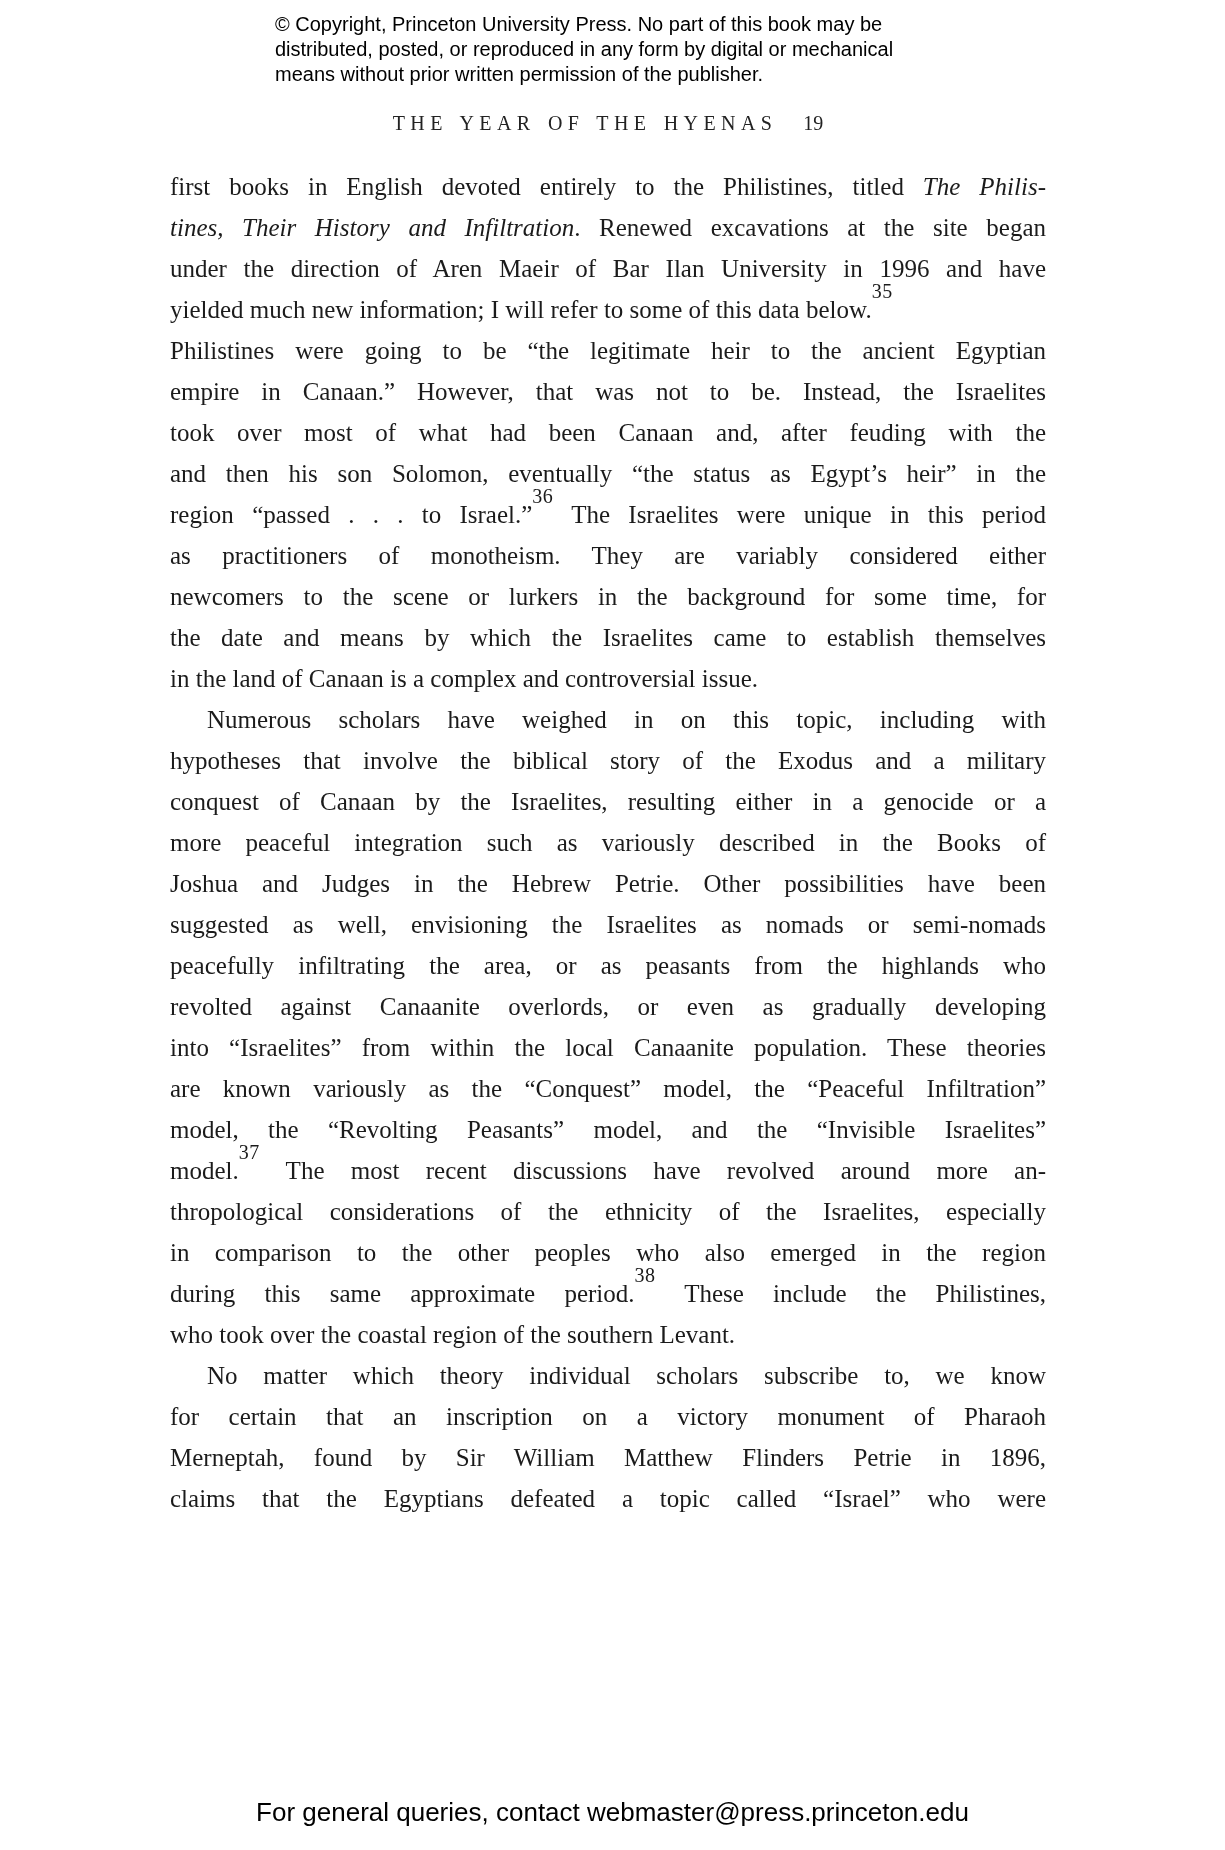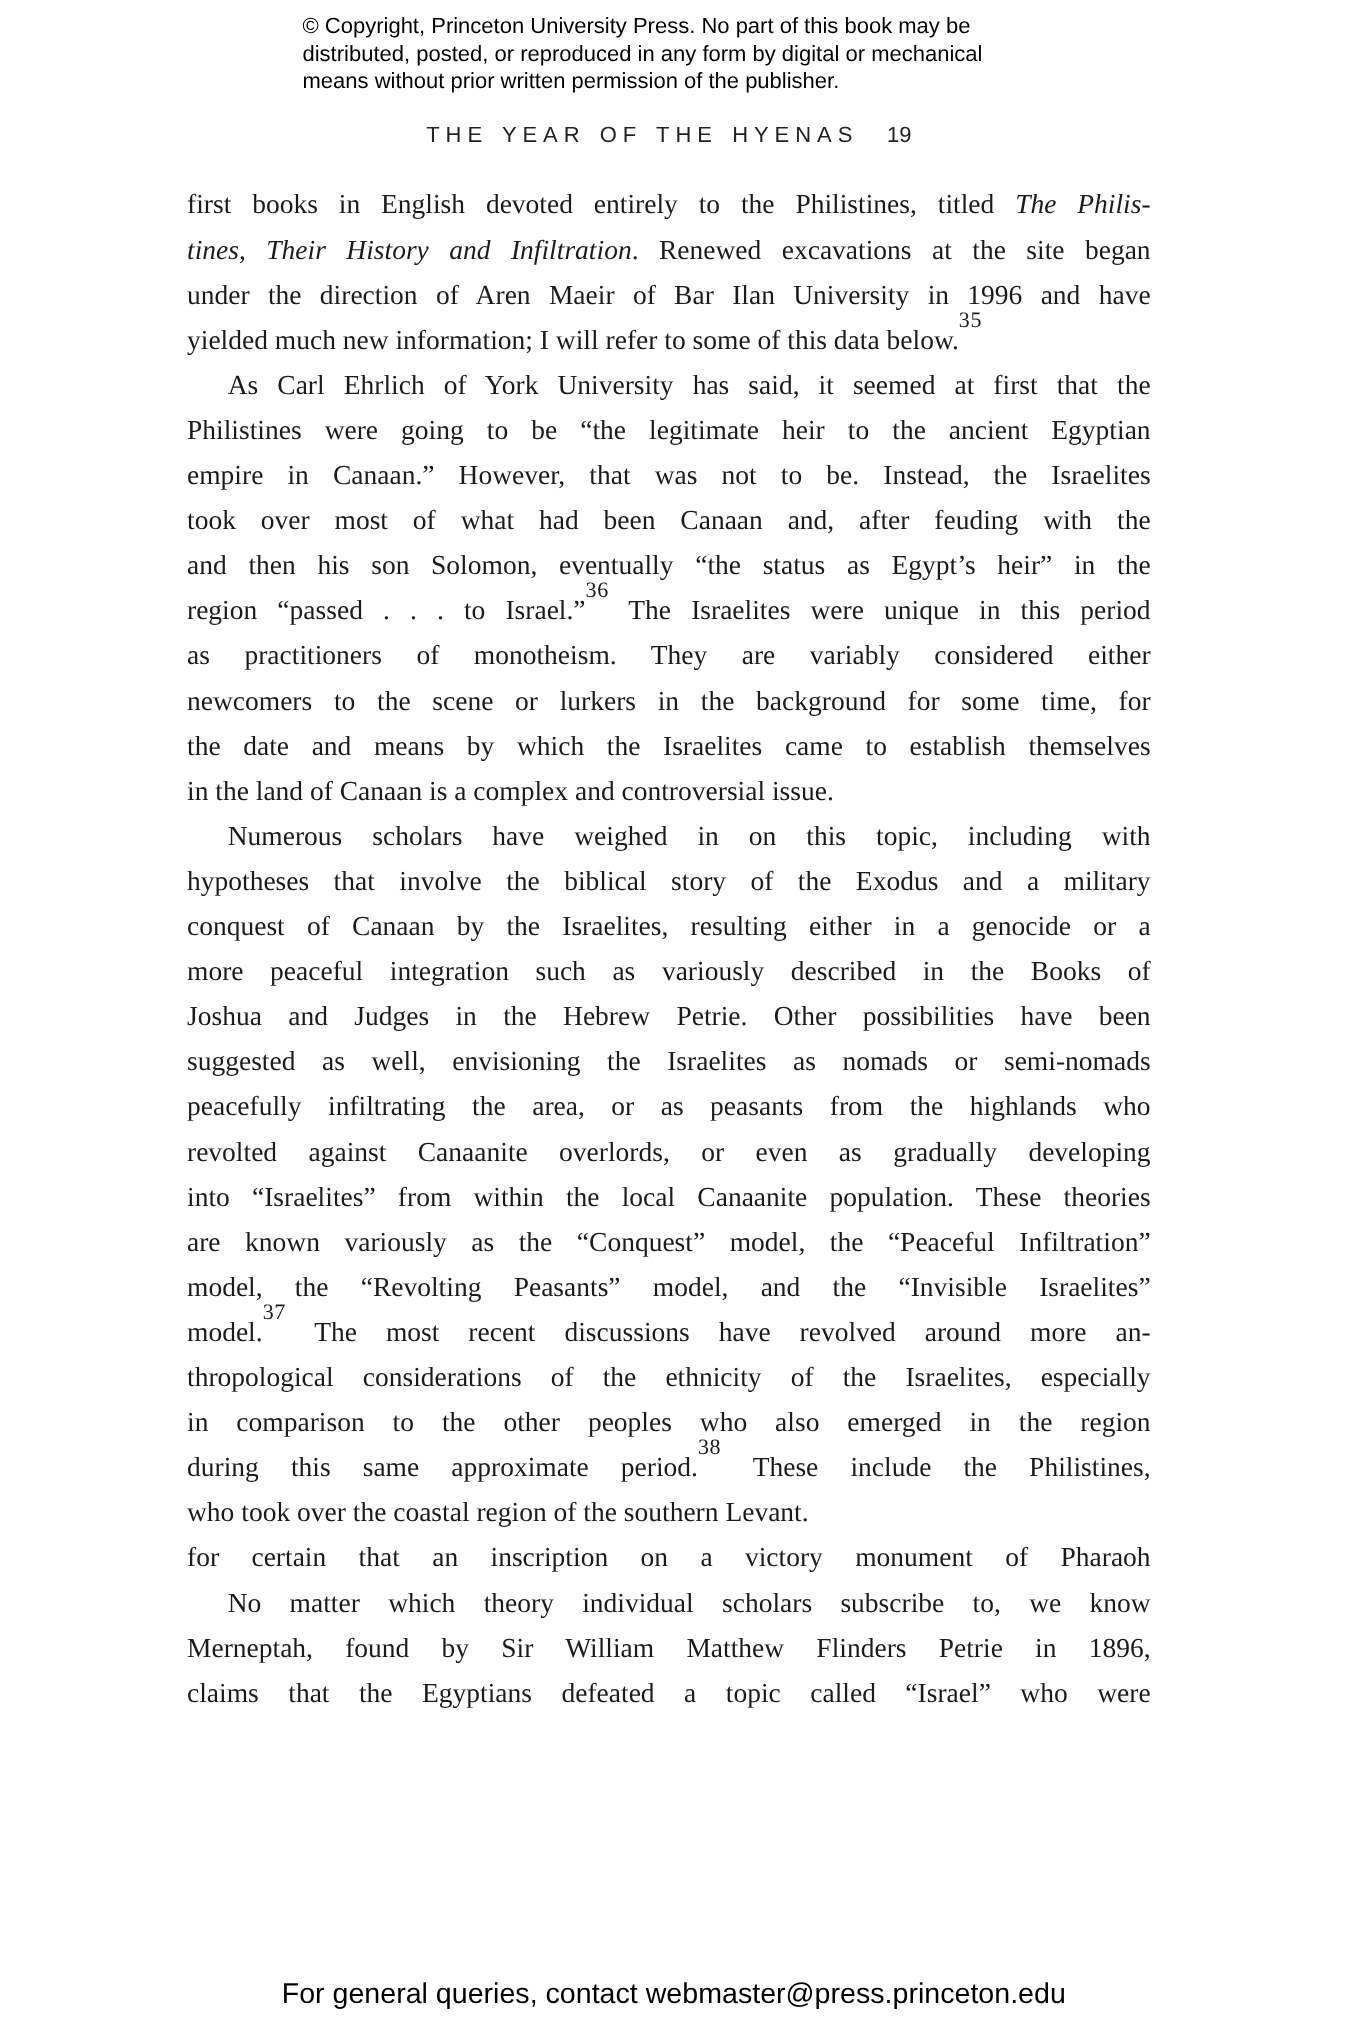--- a/index.html
+++ b/index.html
@@ -24,21 +24,21 @@
     white-space: nowrap;
   }
   
   .running-header {
     position: absolute;
     left: 170px;
     top: 112px;
     width: 876px;
     text-align: center;
     color: #222222;
-    font-family: Liberation Sans, sans-serif;
+    font-family: Liberation Serif, serif;
   }
   .running-header .title {
     font-size: 20px;
     letter-spacing: 0.27em;
     word-spacing: 0.1em;
   }
   .running-header .pagenum {
     font-size: 20px;
     margin-left: 26px;
     letter-spacing: normal;
@@ -95,21 +95,20 @@
   </div>
 
   <div class="body-text">
       <div class="para">
         <div class="line"><span>first books in English devoted entirely to the Philistines, titled </span><span class="it">The Philis-</span></div>
         <div class="line"><span class="it">tines, Their History and Infiltration</span><span>. Renewed excavations at the site began</span></div>
         <div class="line"><span>under the direction of Aren Maeir of Bar Ilan University in 1996 and have</span></div>
         <div class="line end"><span>yielded much new information; I will refer to some of this data below.</span><sup class="fn">35</sup></div>
       </div>
       <div class="para">
-        <div class="line indent"><span>As Carl Ehrlich of York University has said, it seemed at first that the</span></div>
         <div class="line"><span>Philistines were going to be “the legitimate heir to the ancient Egyptian</span></div>
         <div class="line"><span>empire in Canaan.” However, that was not to be. Instead, the Israelites</span></div>
         <div class="line"><span>took over most of what had been Canaan and, after feuding with the</span></div>
         <div class="line"><span>and then his son Solomon, eventually “the status as Egypt’s heir” in the</span></div>
         <div class="line"><span>region “passed . . . to Israel.”</span><sup class="fn">36</sup><span> The Israelites were unique in this period</span></div>
         <div class="line"><span>as practitioners of monotheism. They are variably considered either</span></div>
         <div class="line"><span>newcomers to the scene or lurkers in the background for some time, for</span></div>
         <div class="line"><span>the date and means by which the Israelites came to establish themselves</span></div>
         <div class="line end"><span>in the land of Canaan is a complex and controversial issue.</span></div>
       </div>
@@ -125,22 +124,22 @@
         <div class="line"><span>into “Israelites” from within the local Canaanite population. These theories</span></div>
         <div class="line"><span>are known variously as the “Conquest” model, the “Peaceful Infiltration”</span></div>
         <div class="line"><span>model, the “Revolting Peasants” model, and the “Invisible Israelites”</span></div>
         <div class="line"><span>model.</span><sup class="fn">37</sup><span> The most recent discussions have revolved around more an-</span></div>
         <div class="line"><span>thropological considerations of the ethnicity of the Israelites, especially</span></div>
         <div class="line"><span>in comparison to the other peoples who also emerged in the region</span></div>
         <div class="line"><span>during this same approximate period.</span><sup class="fn">38</sup><span> These include the Philistines,</span></div>
         <div class="line end"><span>who took over the coastal region of the southern Levant.</span></div>
       </div>
       <div class="para">
+        <div class="line indent"><span>No matter which theory individual scholars subscribe to, we know</span></div>
         <div class="line"><span>for certain that an inscription on a victory monument of Pharaoh</span></div>
-        <div class="line indent"><span>No matter which theory individual scholars subscribe to, we know</span></div>
         <div class="line"><span>Merneptah, found by Sir William Matthew Flinders Petrie in 1896,</span></div>
         <div class="line"><span>claims that the Egyptians defeated a topic called “Israel” who were</span></div>
       </div>
     </div>
 
   <div class="footer">For general queries, contact webmaster@press.princeton.edu</div>
 
 </div>
 
 </body></html>

